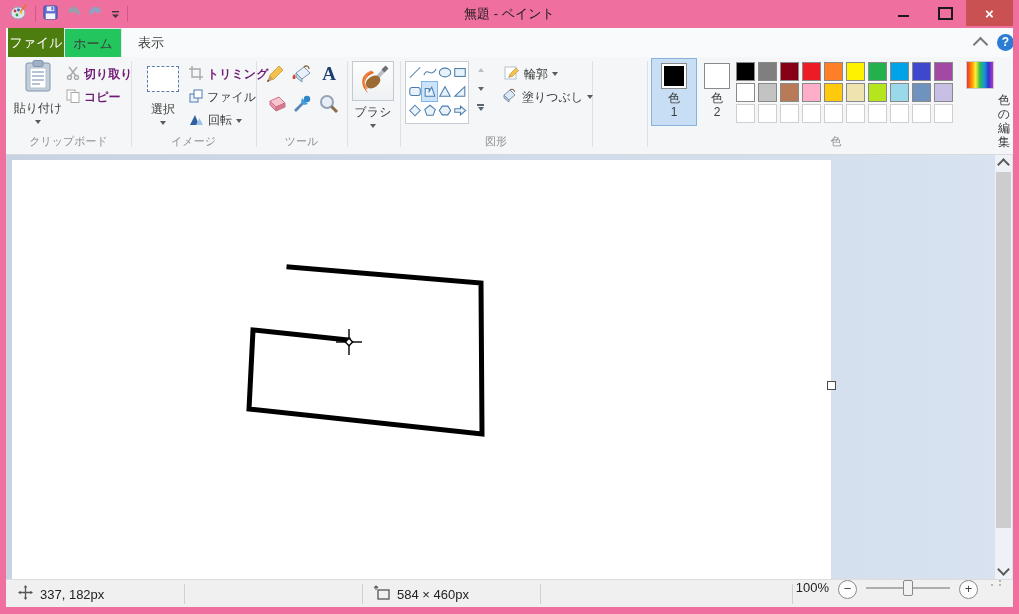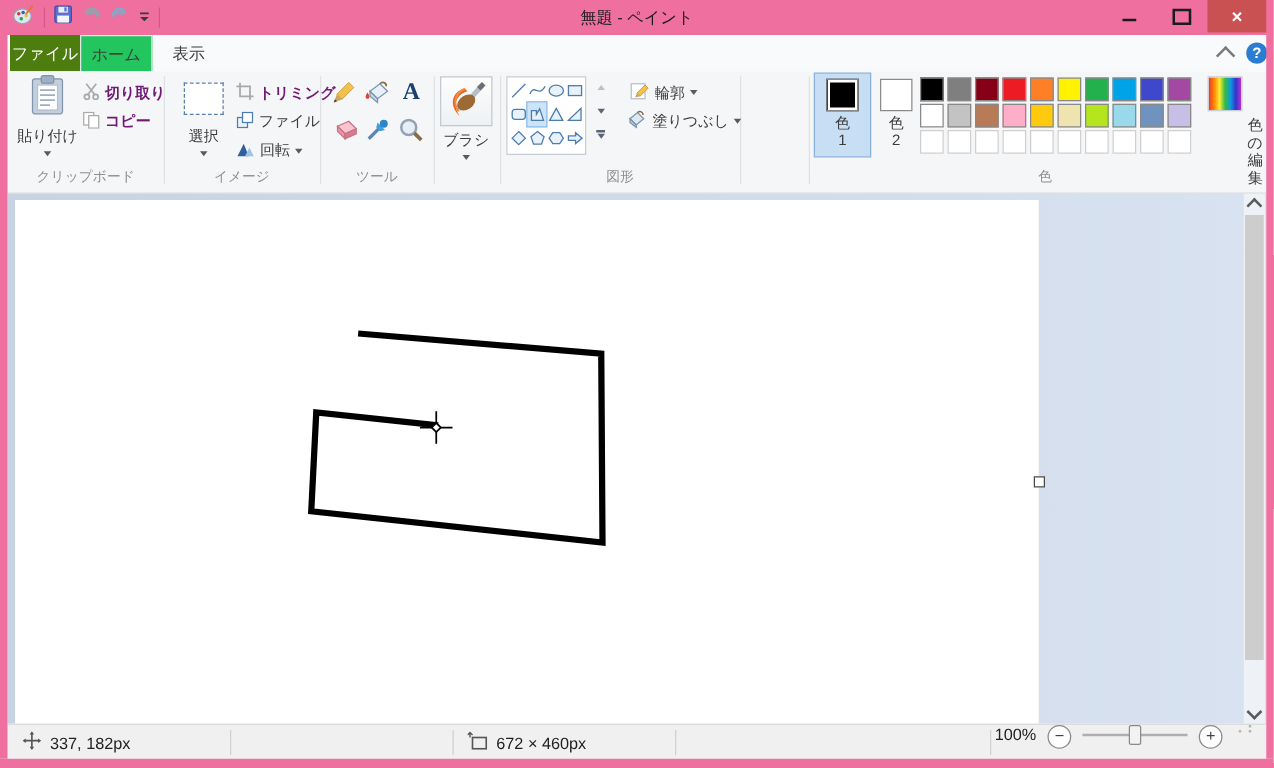--- a/index.html
+++ b/index.html
@@ -64,21 +64,21 @@
   
   .colorbtn{position:absolute;top:2px;width:44px;height:66px;display:flex;flex-direction:column;
             align-items:center;font-size:12px;color:#3c3c3c;line-height:14px;}
   .colorbtn.sel{background:#c7def5;outline:1px solid #88b1dc;}
   .csw{width:24px;height:24px;border:1px solid #8a8a8a;box-shadow:inset 0 0 0 2px #fff;margin:4px 0 2px;}
   .palrow{position:absolute;left:89px;display:flex;}
   .sw{width:17px;height:17px;border:1px solid #898989;margin-right:3px;}
   .swe{border-color:#cfcfcf;background:#fff;}
   .rainbow{width:26px;height:26px;border:1px solid #c8cdd3;
            background:linear-gradient(90deg,#e33,#f80,#fe3,#3b4,#19d,#33c,#b3c);}
-  .editlines{font-size:12px;color:#3c3c3c;text-align:right;line-height:14px;margin-top:4px;margin-left:48px;}
+  .editlines{font-size:12px;color:#3c3c3c;text-align:center;line-height:14px;margin-top:4px;margin-left:48px;}
   
   .work{position:absolute;left:6px;top:155px;width:1007px;height:424px;
         background:linear-gradient(90deg,#c7d3e3 0%,#ccd8e8 30%,#d8e2f0 100%);}
   .canvas{position:absolute;left:6px;top:5px;width:819px;height:419px;background:#fff;}
   .handle{position:absolute;left:821px;top:226px;width:7px;height:7px;background:#fff;border:1px solid #4a4a4a;}
   .vscroll{position:absolute;right:1px;top:0;width:17px;height:424px;background:#eef1f6;}
   .varrow{position:absolute;left:0;width:17px;height:16px;display:flex;align-items:center;justify-content:center;}
   .vthumb{position:absolute;left:1px;top:17px;width:15px;height:356px;background:#cdcdcd;}
   .chev2{width:7px;height:7px;border-left:2px solid #5a5a5a;border-top:2px solid #5a5a5a;}
   
@@ -502,21 +502,21 @@
     </div>
     <div class="ssep" style="left:178px"></div>
     <div class="ssep" style="left:356px"></div>
     <div class="sitem" style="left:368px">
       <span>
         <svg width="16" height="15" viewBox="0 0 16 15">
           <path d="M2 1 V5 M0 3 L2 1 L4 3" fill="none" stroke="#555" stroke-width="1.1"></path>
           <rect x="4" y="5" width="11" height="9" fill="none" stroke="#555" stroke-width="1.3"></rect>
         </svg>
       </span>
-      <span>672 × 460px</span>
+      <span>584 × 460px</span>
     </div>
     <div class="ssep" style="left:534px"></div>
     <div class="ssep" style="left:786px"></div>
     <div class="zoomwrap">
       <span>100%</span>
       <span class="zbtn">−</span>
       <span class="ztrack">
         <span class="line"></span>
         <span class="zhandle"></span>
       </span>

